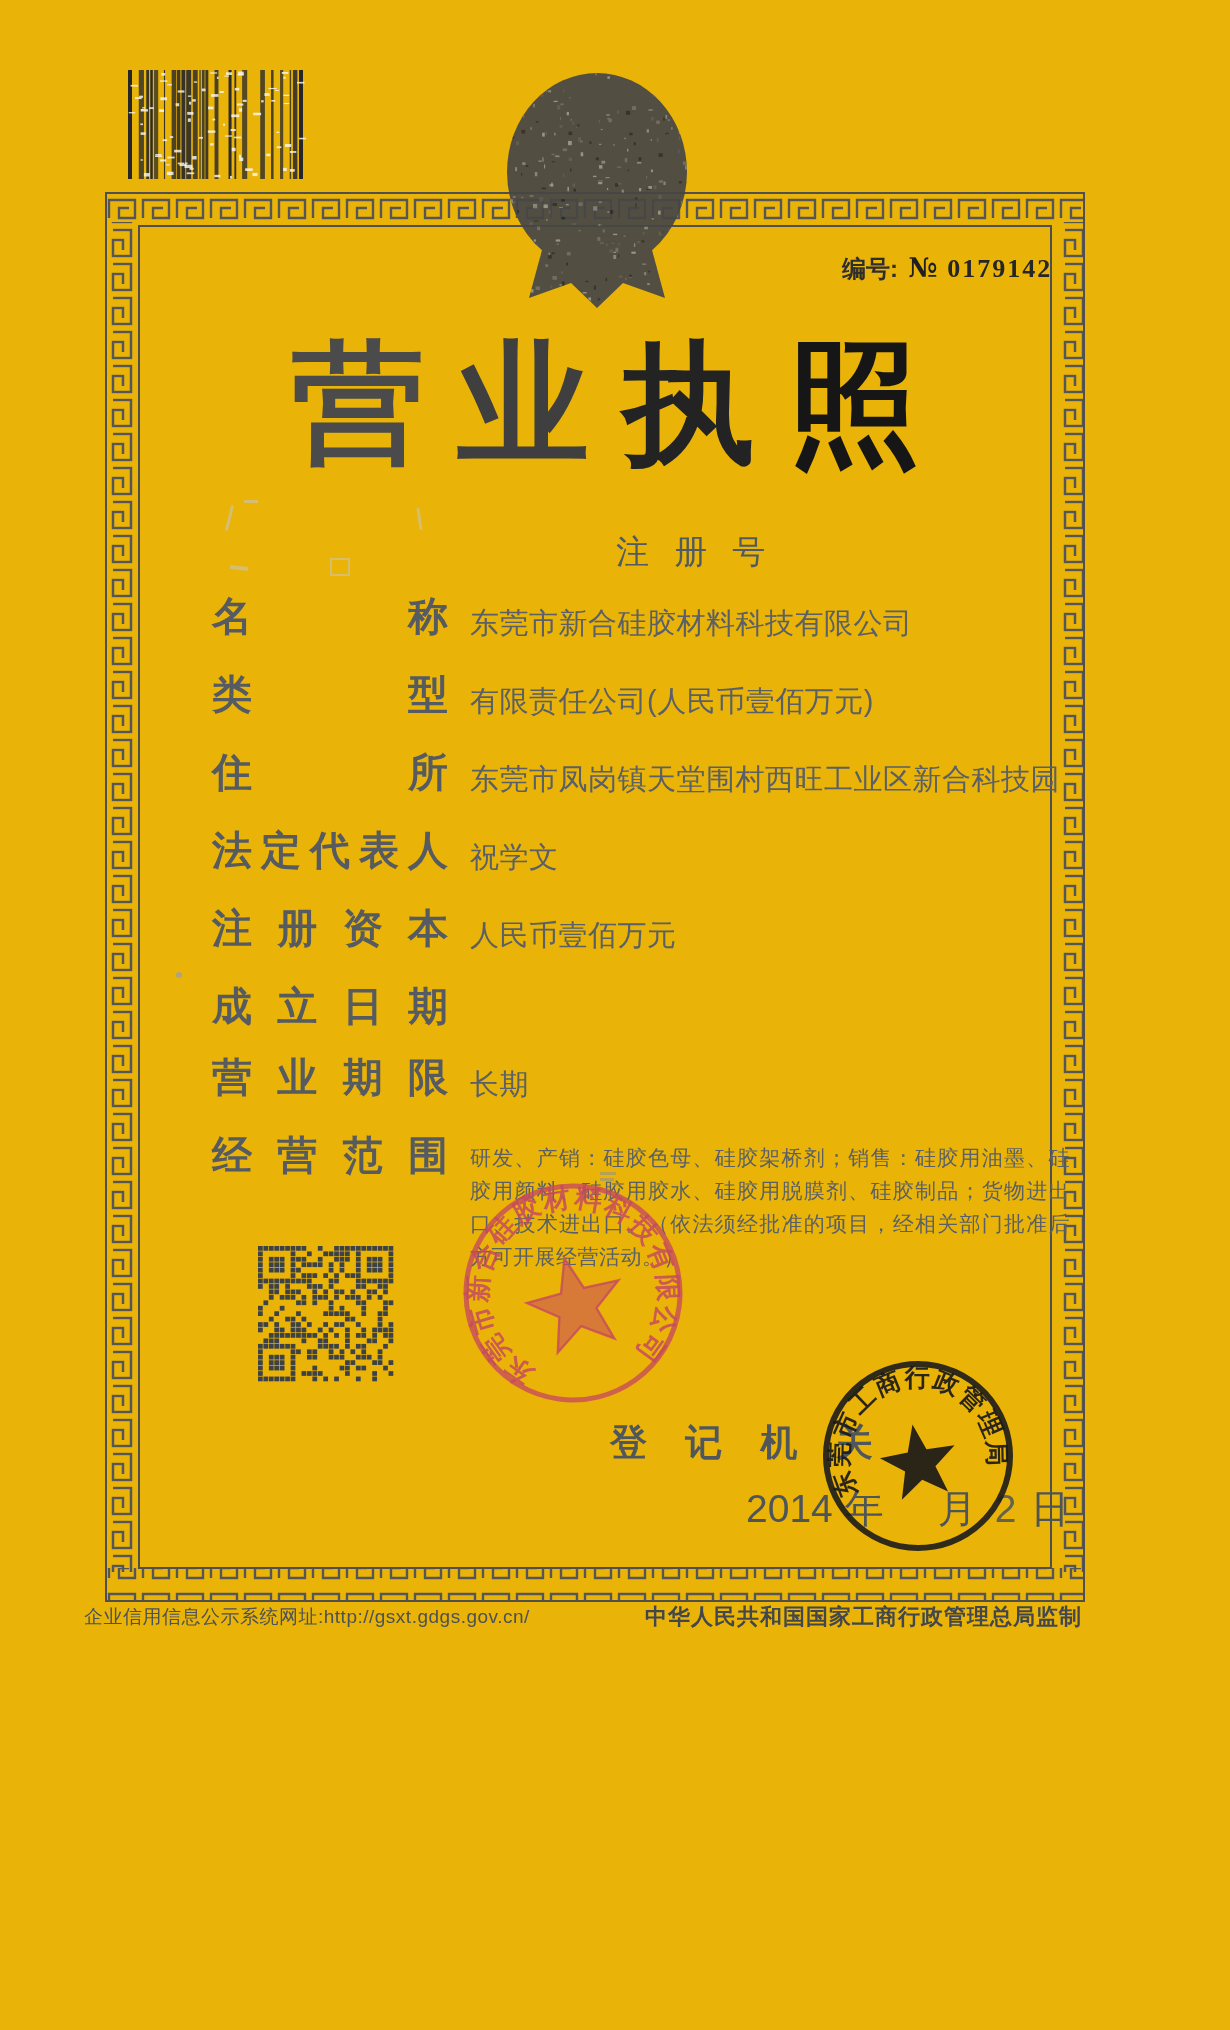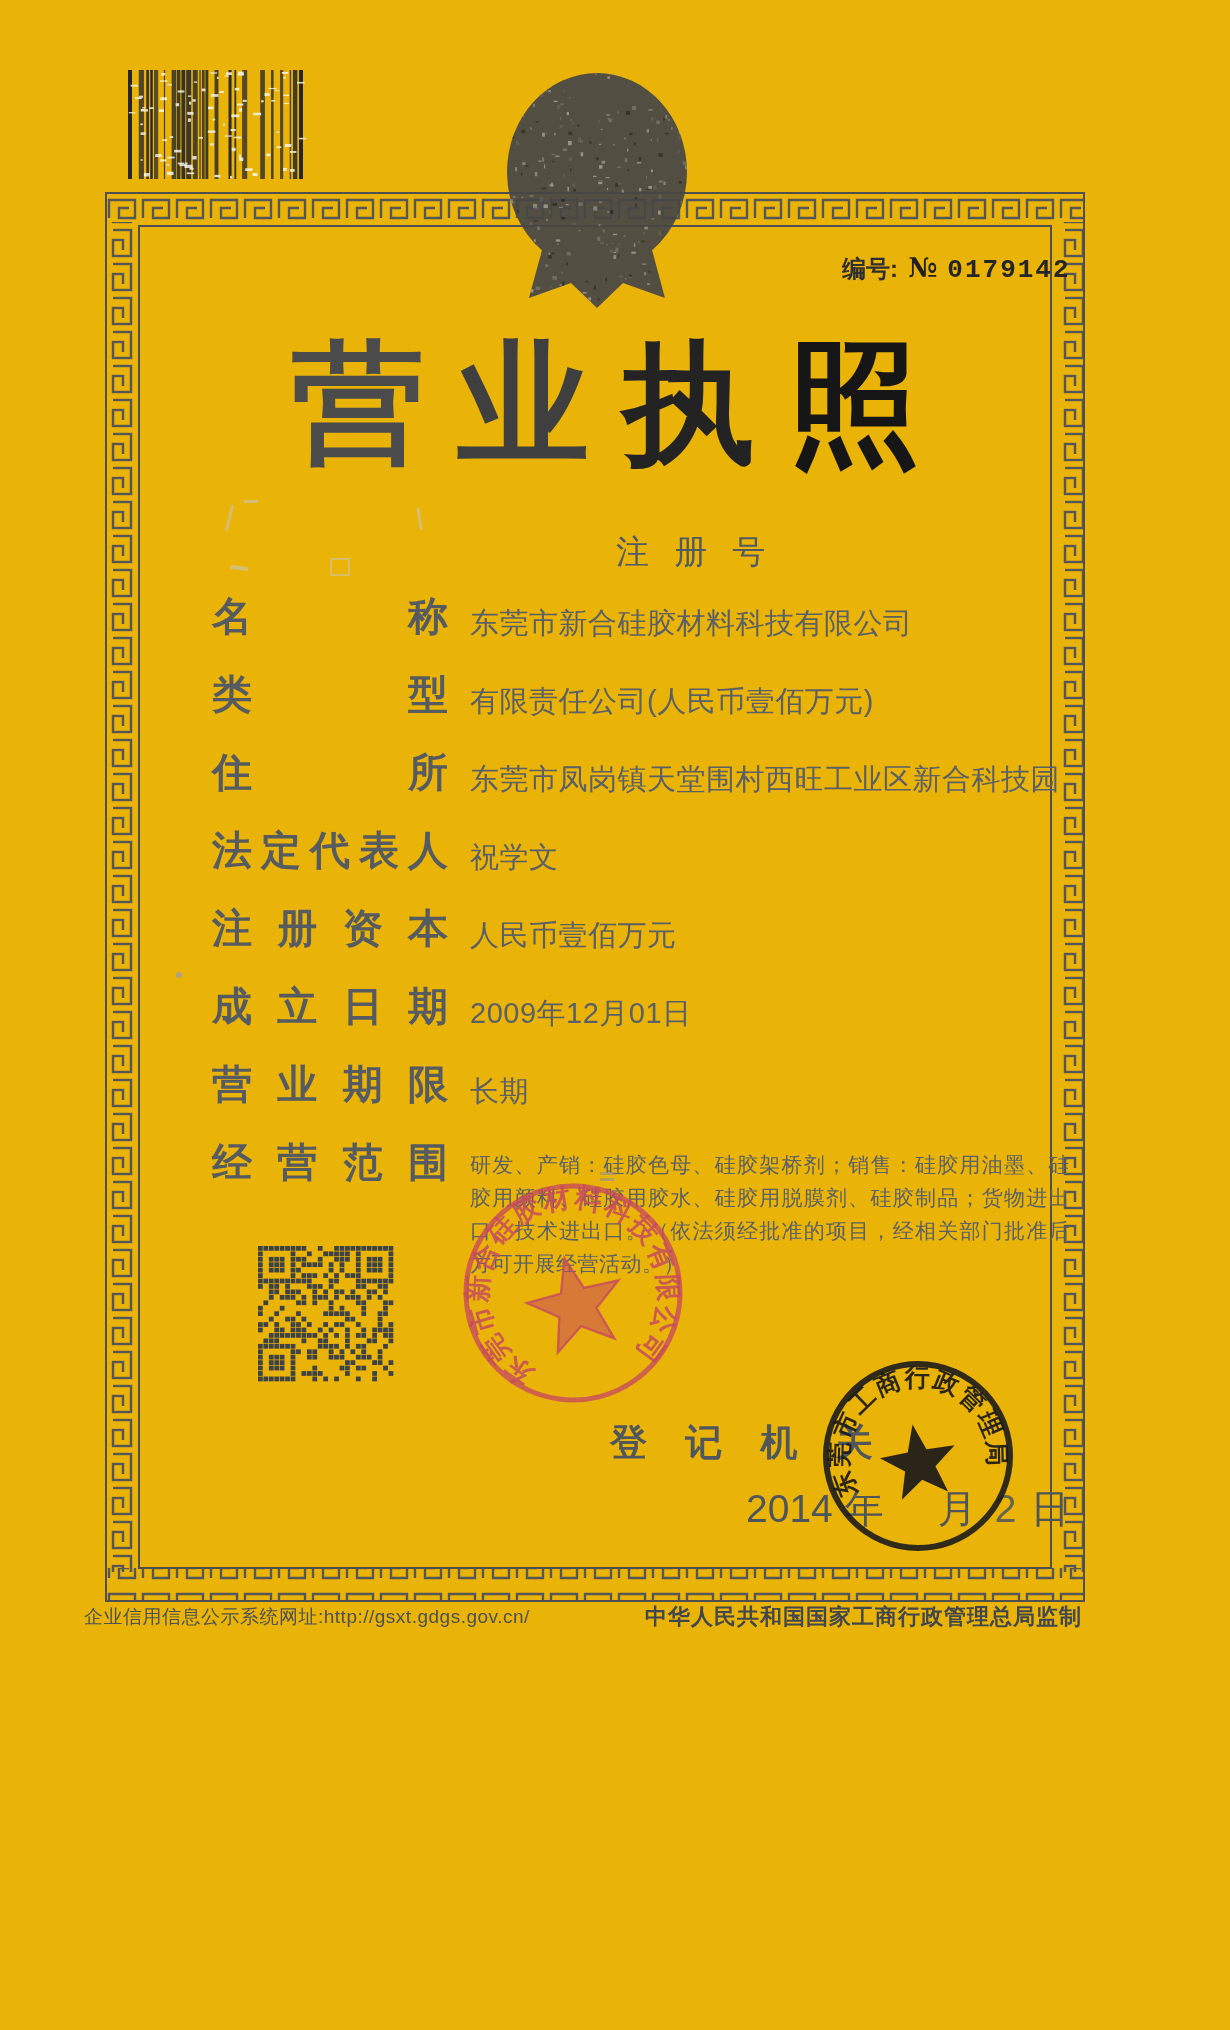--- a/index.html
+++ b/index.html
@@ -9,21 +9,21 @@
   
   .frame{left:105px;top:192px;}
   
   .barcode{left:128px;top:68px;}
   
   .emblem{left:502px;top:70px;opacity:.92;}
   
   .serial{left:842px;top:252px;display:flex;align-items:baseline;gap:10px;}
   .serial-label{font-size:24px;color:#2e2e2e;font-weight:600;}
   .serial-sym{font-family:"DejaVu Serif","Liberation Serif",serif;font-size:27px;font-weight:800;color:#1f1f1f;}
-  .serial-digits{font-family:Liberation Mono, monospace;font-size:26px;font-weight:600;letter-spacing:2px;color:#262626;}
+  .serial-digits{font-family:Liberation Serif, serif;font-size:26px;font-weight:600;letter-spacing:2px;color:#262626;}
   
   .title{left:292px;top:338px;width:628px;display:flex;justify-content:space-between;
     font-size:132px;line-height:1;font-weight:900;}
   
   .regno{left:616px;top:530px;display:flex;align-items:center;gap:30px;}
   .regno-label{font-size:33px;letter-spacing:8px;color:#505a61;font-weight:500;}
   .regno-value{font-size:36px;color:#4d565e;letter-spacing:1px;}
   
   .fields{left:212px;top:596px;width:860px;}
   .row{display:flex;align-items:flex-start;margin-bottom:30px;min-height:41px;}
@@ -577,21 +577,20 @@
         </div>
         <div class="fvalue">人民币壹佰万元</div>
       </div>
       <div class="row">
         <div class="flabel">
           <span>成</span>
           <span>立</span>
           <span>日</span>
           <span>期</span>
         </div>
-        <div class="fvalue">2009年12月01日</div>
       </div>
       <div class="row">
         <div class="flabel">
           <span>营</span>
           <span>业</span>
           <span>期</span>
           <span>限</span>
         </div>
         <div class="fvalue">长期</div>
       </div>

